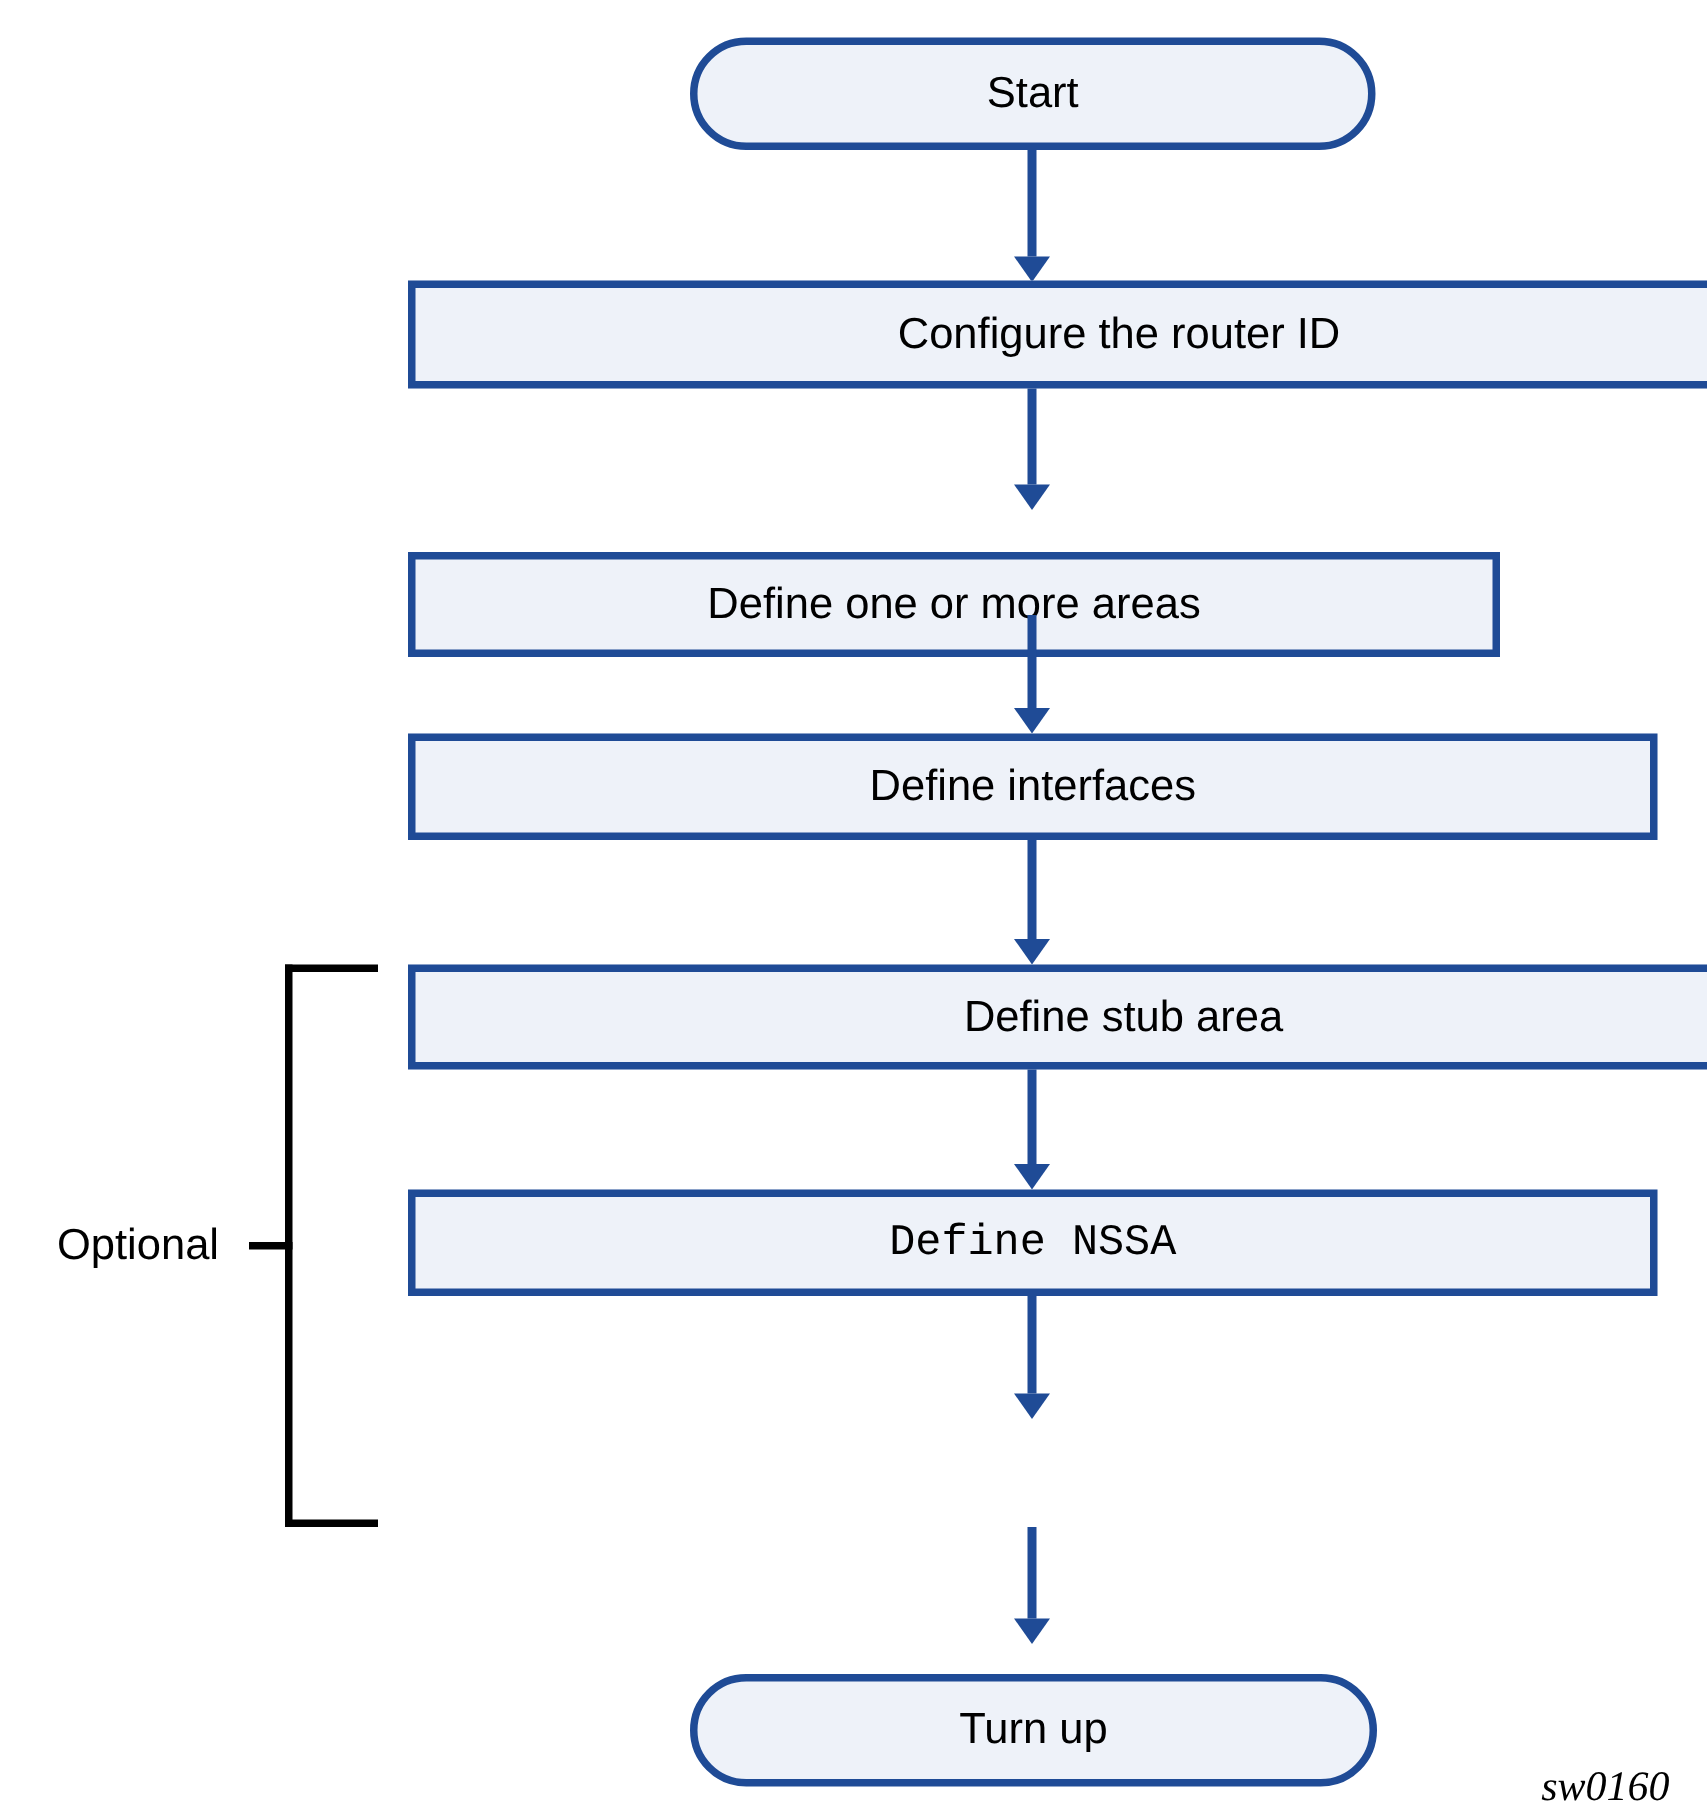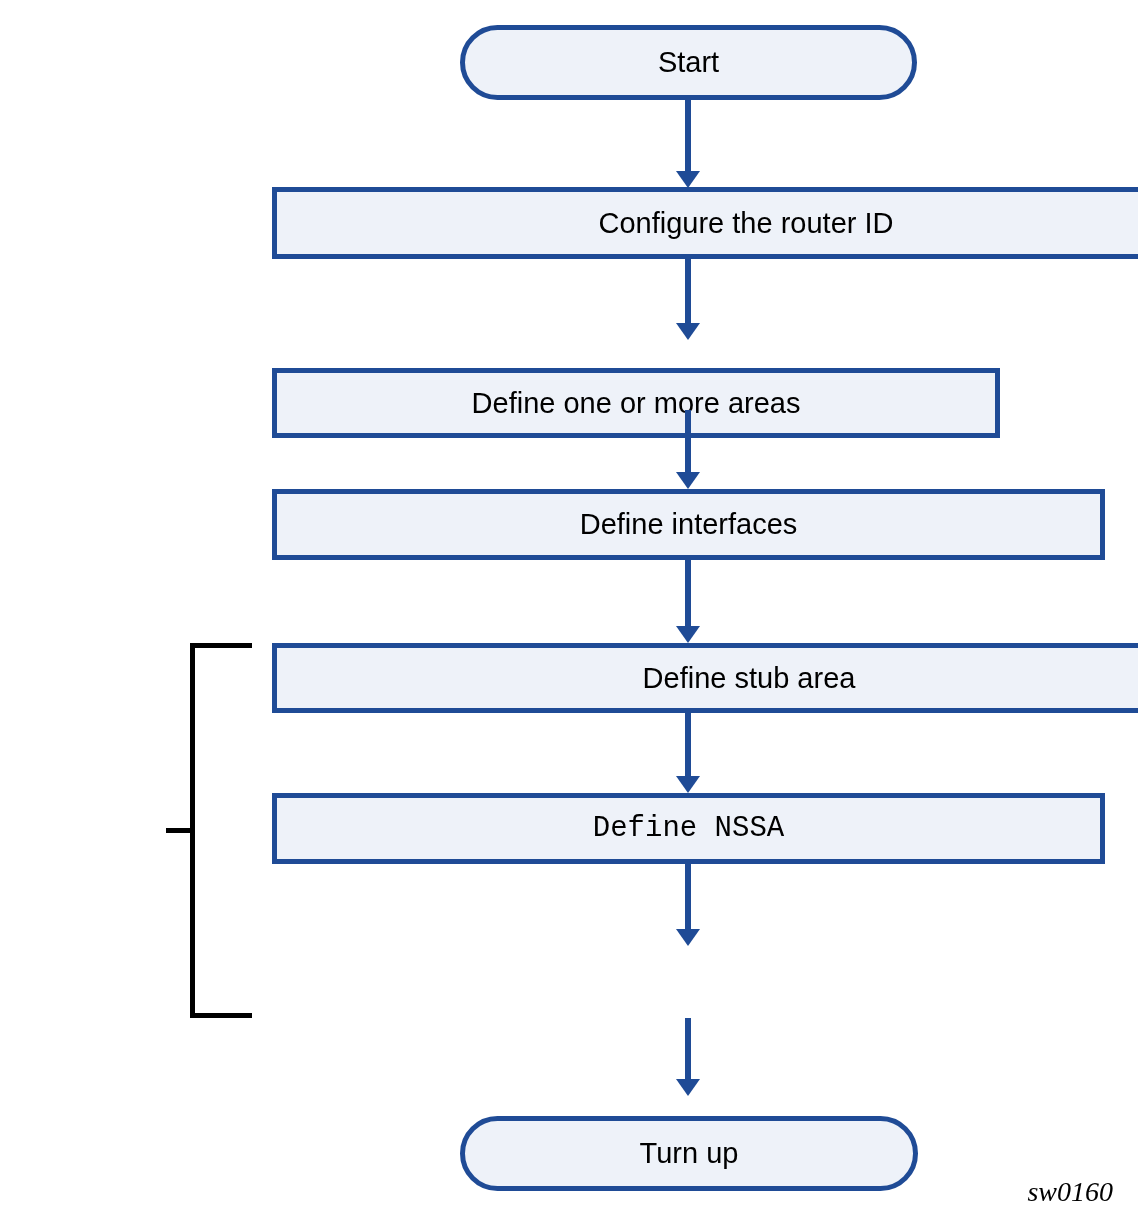--- a/index.html
+++ b/index.html
@@ -162,16 +162,17 @@
 
   <div class="node terminator n7">
     <span>Turn up</span>
   </div>
 
   <div class="bracket-part br-top"></div>
   <div class="bracket-part br-vert"></div>
   <div class="bracket-part br-bot"></div>
   <div class="bracket-part br-tick"></div>
 
+  <div class="optional-label">Optional</div>
 
   <div class="watermark">sw0160</div>
 
 </div>
 
 </body></html>

